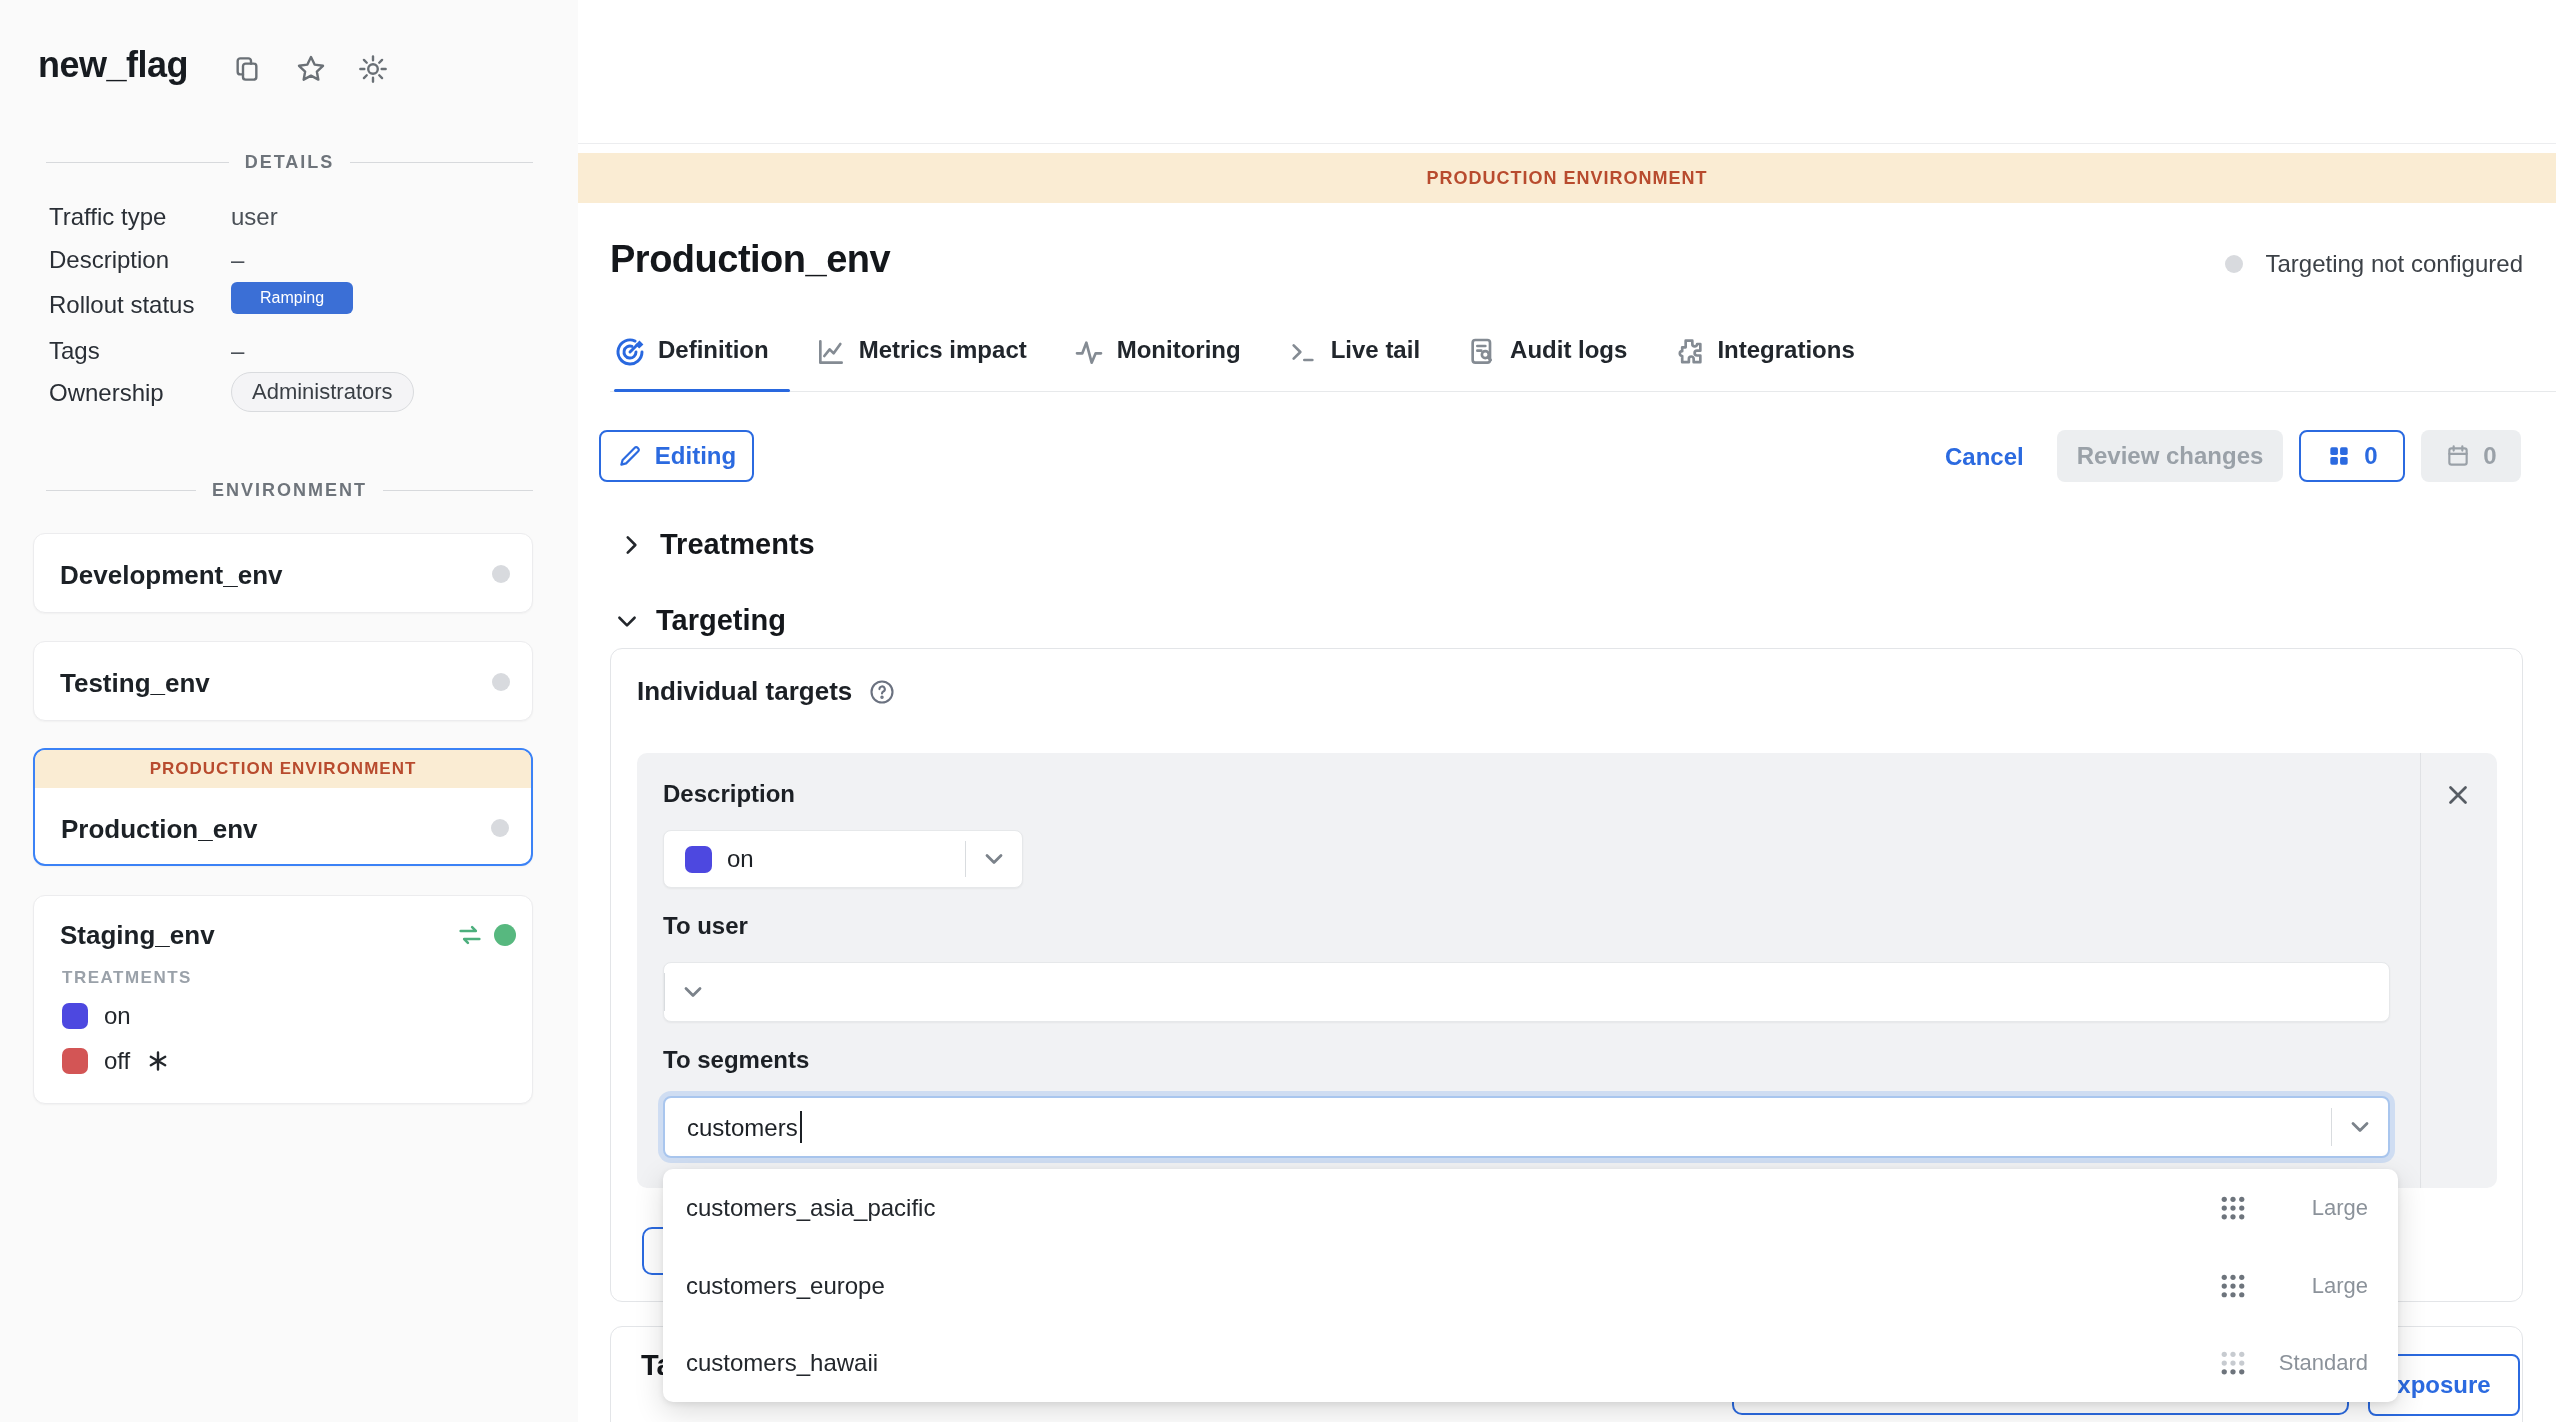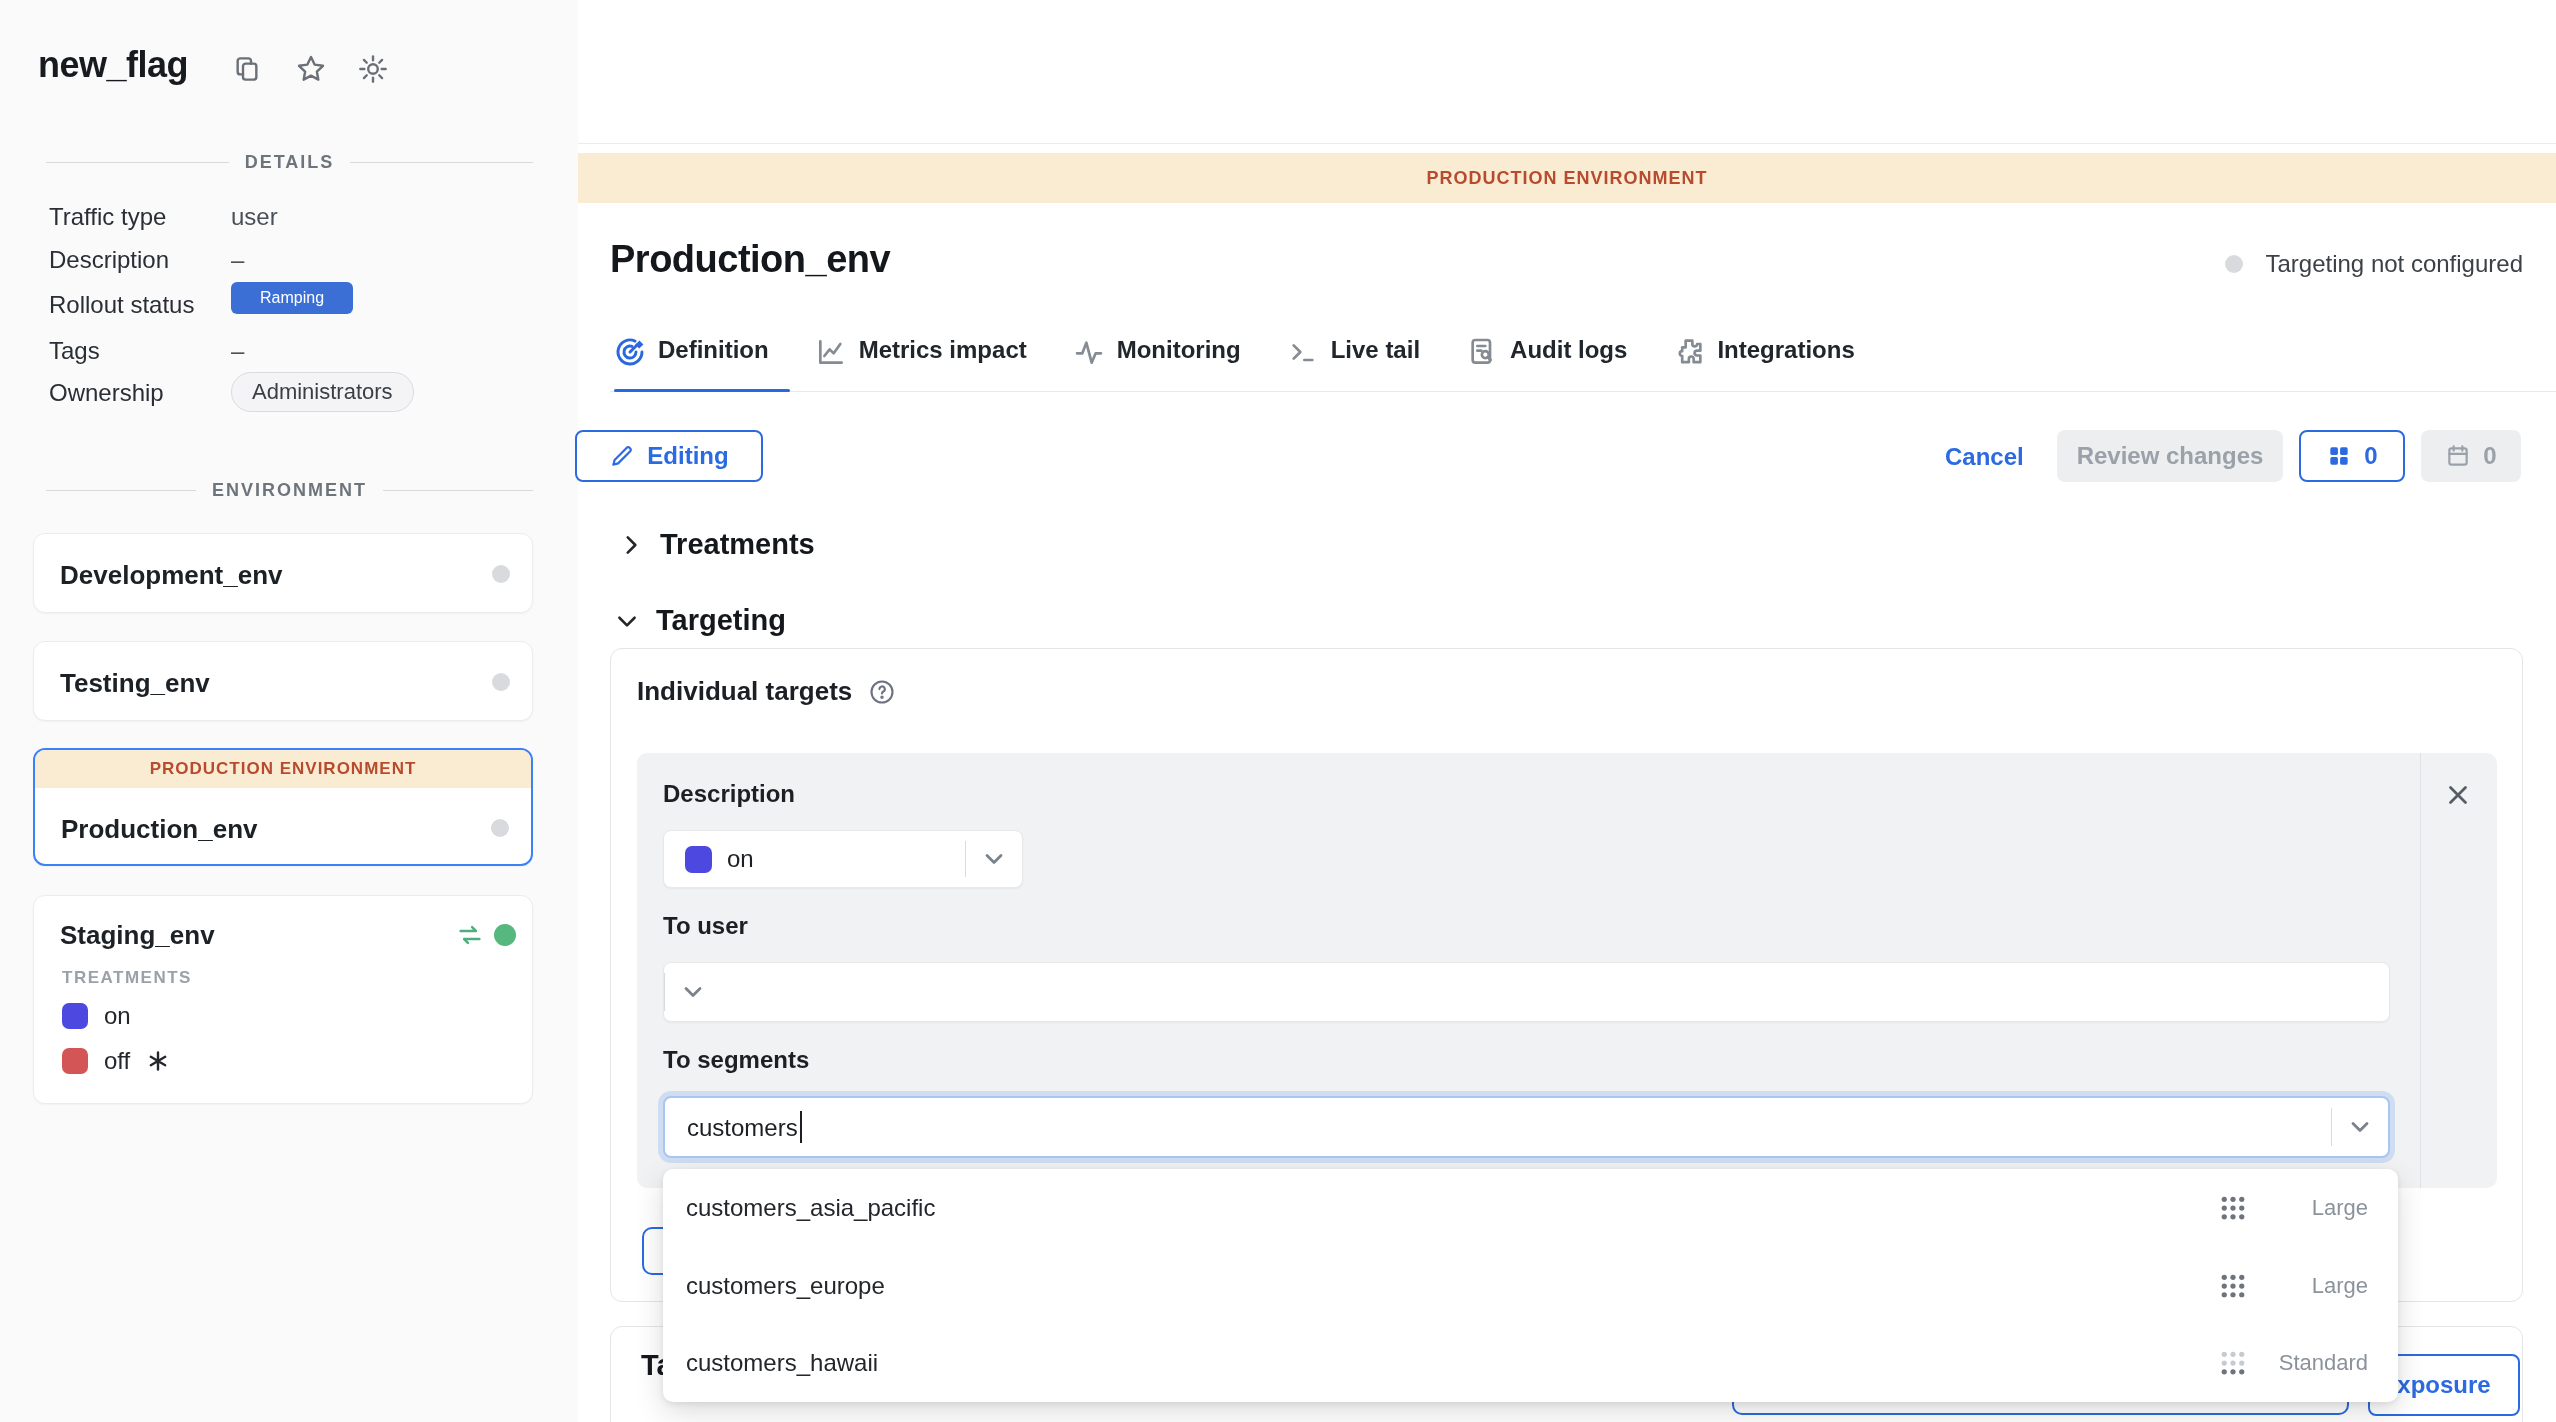--- a/index.html
+++ b/index.html
@@ -236,21 +236,21 @@
     <div class="tab">
       <span class="ticon">
         <svg width="32" height="32" viewBox="0 0 24 24" fill="none" stroke="currentColor" stroke-width="2" stroke-linejoin="round">
             <path d="M9.5 3.5h5V6a1.8 1.8 0 0 0 3.6 0h2.4v5h-2.5a1.8 1.8 0 0 0 0 3.6h2.5v5h-5v-2.4a1.8 1.8 0 0 0-3.6 0v2.4h-5V15a1.8 1.8 0 0 1 0-3.6V8.5h2.6z"></path>
           </svg>
       </span>
       <span>Integrations</span>
     </div>
   </nav>
 
-  <div class="abs btn btn-outline-blue" style="left:575px; top:430px; width:188px; height:52px;">
+  <div class="abs btn btn-outline-blue" style="left:599px; top:430px; width:155px; height:52px;">
     <span>
       <svg width="26" height="26" viewBox="0 0 24 24" fill="none" stroke="#2b6ae0" stroke-width="2" stroke-linejoin="round">
           <path d="M4 20l1.2-4.4L16.4 4.4a1.8 1.8 0 0 1 2.6 0l.6.6a1.8 1.8 0 0 1 0 2.6L8.4 18.8z"></path>
         </svg>
     </span>
     <span>Editing</span>
   </div>
 
   <div class="abs link-blue" style="left:1945px; top:443px;">Cancel</div>
 

